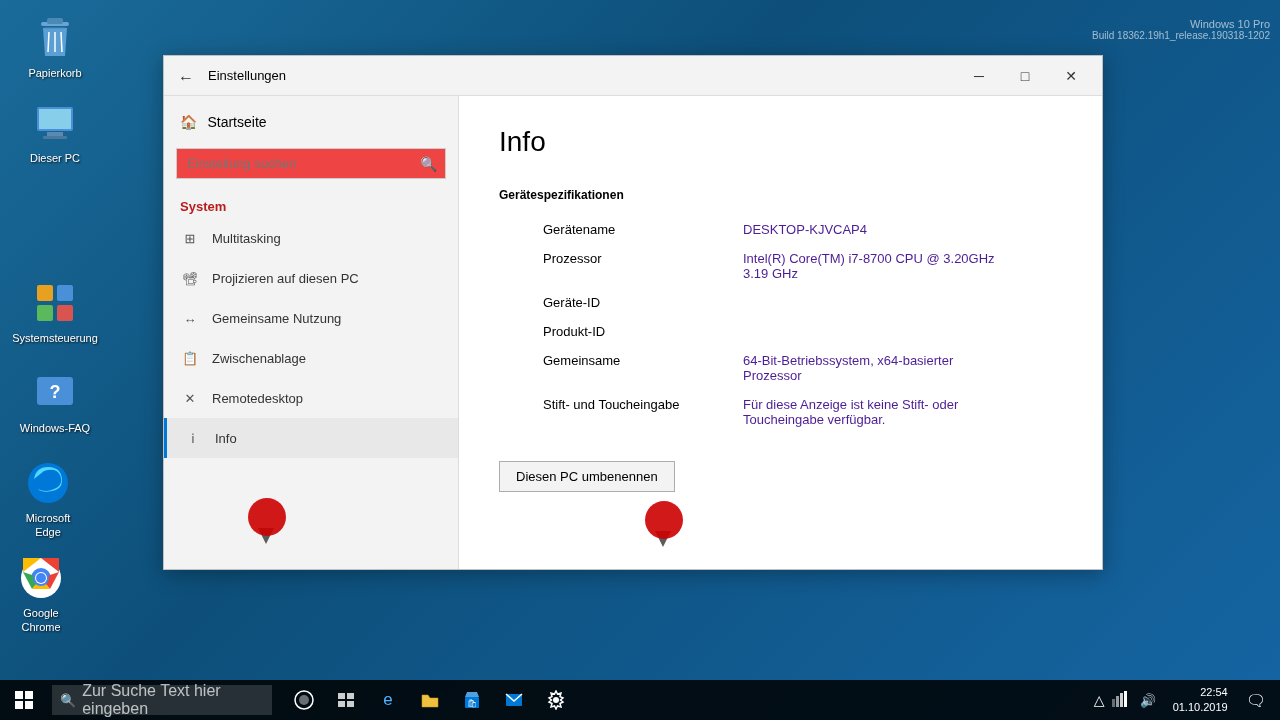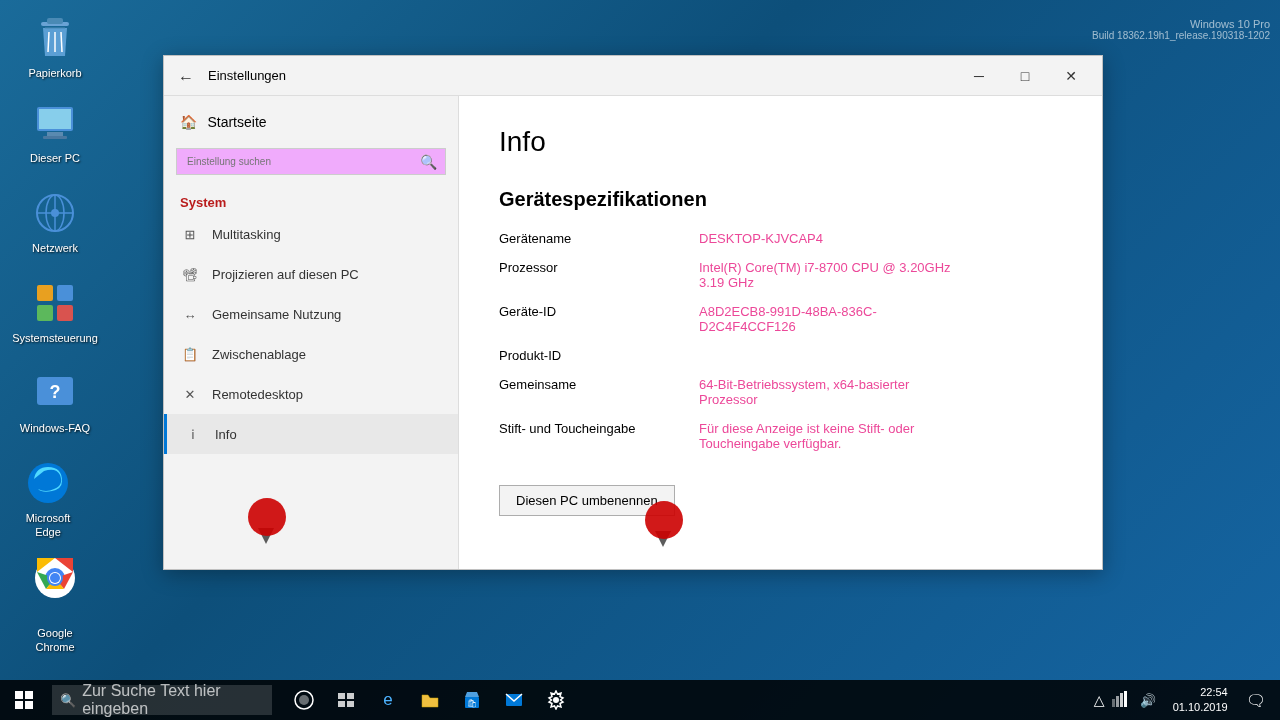--- a/index.html
+++ b/index.html
@@ -135,22 +135,22 @@
     }
 
     .sidebar-search {
       margin: 8px 12px;
       position: relative;
     }
     .sidebar-search input {
       width: 100%;
       padding: 7px 32px 7px 10px;
       border: 1px solid #ccc;
-      background: #f0abfc;
-      font-size: 10px;
+      background: #ef4444;
+      font-size: 13px;
       outline: none;
     }
     .sidebar-search-icon {
       position: absolute;
       right: 8px;
       top: 50%;
       transform: translateY(-50%);
       color: #666;
       font-size: 14px;
     }
@@ -192,39 +192,40 @@
       overflow-y: auto;
       background: #fff;
     }
     .main-title {
       font-size: 28px;
       font-weight: 300;
       color: #000;
       margin-bottom: 30px;
     }
     .section-title {
-      font-size: 20px;
+      font-size: 12px;
       font-weight: 600;
       color: #000;
       margin-bottom: 20px;
     }
 
     
     .spec-row {
       display: flex;
       margin-bottom: 14px;
       font-size: 13px;
+      margin-left: 44px;
     }
     .spec-label {
       width: 200px;
       color: #000;
       flex-shrink: 0;
     }
     .spec-value {
-      color: #ec4899;
+      color: #4c1d95;
       flex: 1;
     }
 
     .rename-btn {
       margin-top: 20px;
       padding: 7px 16px;
       background: #f3f3f3;
       border: 1px solid #adadad;
       font-size: 13px;
       cursor: pointer;
@@ -358,32 +359,20 @@
       <svg width="48" height="48" viewBox="0 0 48 48">
         <rect x="6" y="8" width="36" height="24" rx="2" fill="#4a90d9"></rect>
         <rect x="8" y="10" width="32" height="20" fill="#87ceeb"></rect>
         <rect x="16" y="33" width="16" height="4" fill="#5a8ab0"></rect>
         <rect x="12" y="37" width="24" height="3" rx="1" fill="#4a78a0"></rect>
       </svg>
     </div>
     <div class="icon-label">Dieser PC</div>
   </div>
 
-  <div class="desktop-icon" style="top:185px;left:15px;">
-    <div class="icon-img">
-      <svg width="48" height="48" viewBox="0 0 48 48">
-        <circle cx="24" cy="24" r="18" fill="none" stroke="#4a90d9" stroke-width="2"></circle>
-        <ellipse cx="24" cy="24" rx="9" ry="18" fill="none" stroke="#4a90d9" stroke-width="1.5"></ellipse>
-        <line x1="6" y1="24" x2="42" y2="24" stroke="#4a90d9" stroke-width="1.5"></line>
-        <line x1="24" y1="6" x2="24" y2="42" stroke="#4a90d9" stroke-width="1.5"></line>
-        <circle cx="24" cy="24" r="4" fill="#4a90d9"></circle>
-      </svg>
-    </div>
-    <div class="icon-label">Netzwerk</div>
-  </div>
 
   <div class="desktop-icon" style="top:275px;left:15px;">
     <div class="icon-img">
       <svg width="48" height="48" viewBox="0 0 48 48">
         <rect x="6" y="6" width="16" height="16" rx="2" fill="#e8a020"></rect>
         <rect x="26" y="6" width="16" height="16" rx="2" fill="#4a90d9"></rect>
         <rect x="6" y="26" width="16" height="16" rx="2" fill="#5cb85c"></rect>
         <rect x="26" y="26" width="16" height="16" rx="2" fill="#d9534f"></rect>
       </svg>
     </div>
@@ -403,21 +392,21 @@
   <div class="desktop-icon" style="top:455px;left:8px;">
     <div class="icon-img">
       <svg width="48" height="48" viewBox="0 0 48 48">
         <circle cx="24" cy="24" r="20" fill="#0078d7"></circle>
         <path d="M 10 20 Q 12 8 24 8 Q 38 8 38 22 Q 38 30 28 32 Q 18 34 14 30 Q 22 34 30 30 Q 40 26 36 16 Q 32 8 20 12 Z" fill="#50d9ff"></path>
       </svg>
     </div>
     <div class="icon-label">Microsoft Edge</div>
   </div>
 
-  <div class="desktop-icon" style="top:550px;left:15px;gap:20px;">
+  <div class="desktop-icon" style="top:550px;left:1px;">
     <div class="icon-img">
       <svg width="48" height="48" viewBox="0 0 48 48">
         <circle cx="24" cy="24" r="20" fill="#fff"></circle>
         <circle cx="24" cy="24" r="10" fill="#4285f4"></circle>
         <path d="M24 4 L42 4 L42 18 Z" fill="#ea4335"></path>
         <path d="M24 4 L6 4 L6 18 Z" fill="#fbbc04"></path>
         <path d="M6 18 L15 35 L24 24 Z" fill="#34a853"></path>
         <path d="M42 18 L33 35 L24 24 Z" fill="#ea4335"></path>
         <path d="M15 35 L33 35 L24 24 Z" fill="#fbbc04"></path>
         <circle cx="24" cy="24" r="8" fill="#4285f4"></circle>
@@ -491,21 +480,20 @@
         <div class="spec-row">
           <div class="spec-label">Gerätename</div>
           <div class="spec-value">DESKTOP-KJVCAP4</div>
         </div>
         <div class="spec-row">
           <div class="spec-label">Prozessor</div>
           <div class="spec-value">Intel(R) Core(TM) i7-8700 CPU @ 3.20GHz<br>3.19 GHz</div>
         </div>
         <div class="spec-row">
           <div class="spec-label">Geräte-ID</div>
-          <div class="spec-value">A8D2ECB8-991D-48BA-836C-<br>D2C4F4CCF126</div>
         </div>
         <div class="spec-row">
           <div class="spec-label">Produkt-ID</div>
         </div>
         <div class="spec-row">
           <div class="spec-label">Gemeinsame</div>
           <div class="spec-value">64-Bit-Betriebssystem, x64-basierter<br>Prozessor</div>
         </div>
         <div class="spec-row">
           <div class="spec-label">Stift- und Toucheingabe</div>

